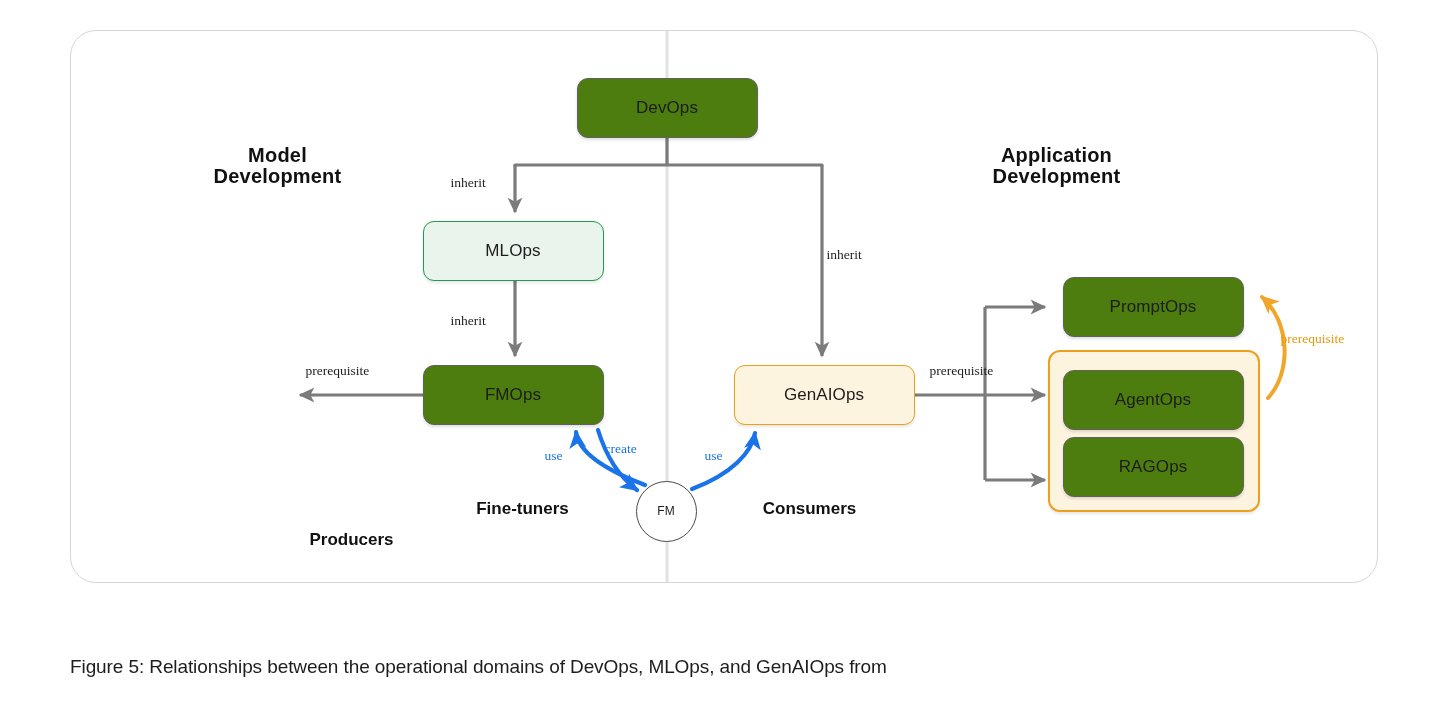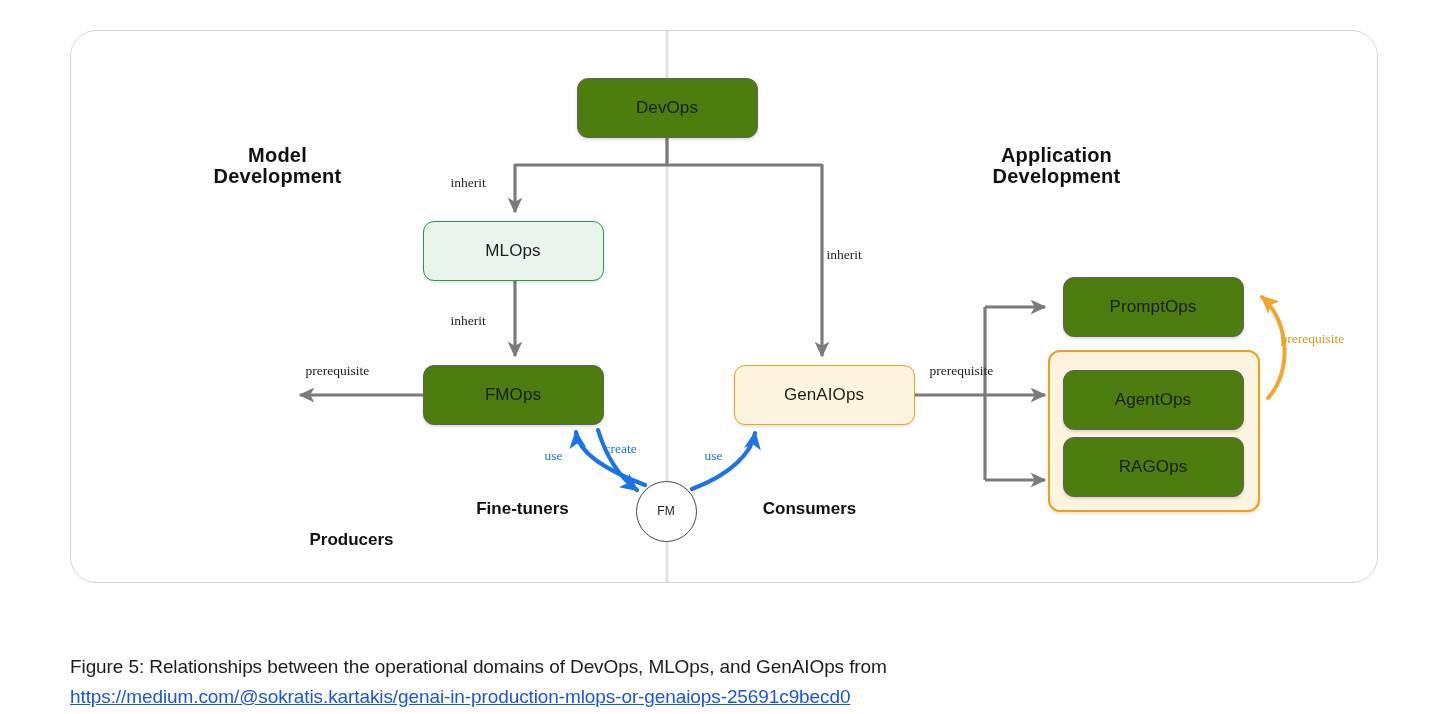--- a/index.html
+++ b/index.html
@@ -267,14 +267,13 @@
   <div class="role-label" id="role-producers" style="left:180.5px; top:467.5px;margin-top:31px;">Producers</div>
 
   <div class="role-label" id="role-finetuners" style="left:351.5px; top:467.5px;">Fine-tuners</div>
 
   <div class="role-label" id="role-consumers" style="left:638.5px; top:467.5px;">Consumers</div>
 
 </div>
 
 <div id="caption">
   <span>Figure 5: Relationships between the operational domains of DevOps, MLOps, and GenAIOps from</span>
-  <a id="caption-link" href="#">https://medium.com/@sokratis.kartakis/genai-in-production-mlops-or-genaiops-25691c9becd0</a>
 </div>
 
 </body></html>

